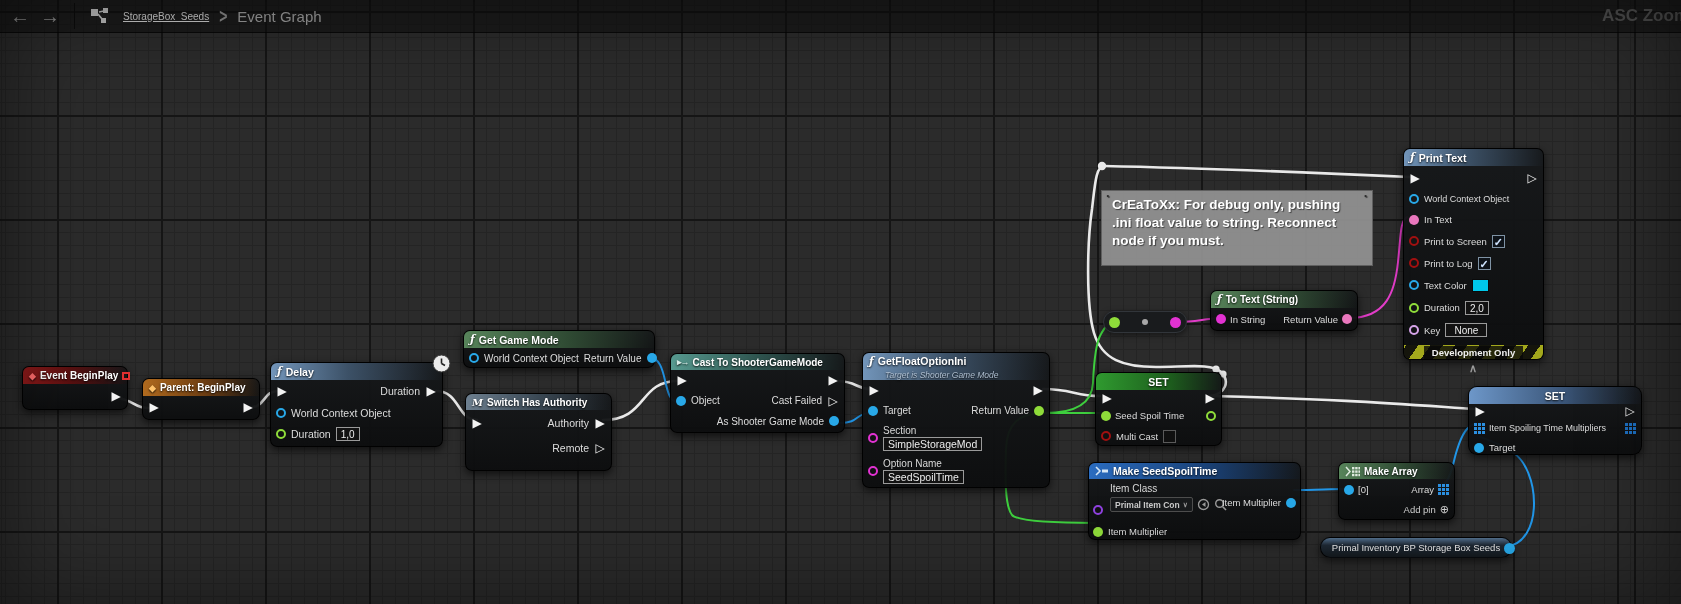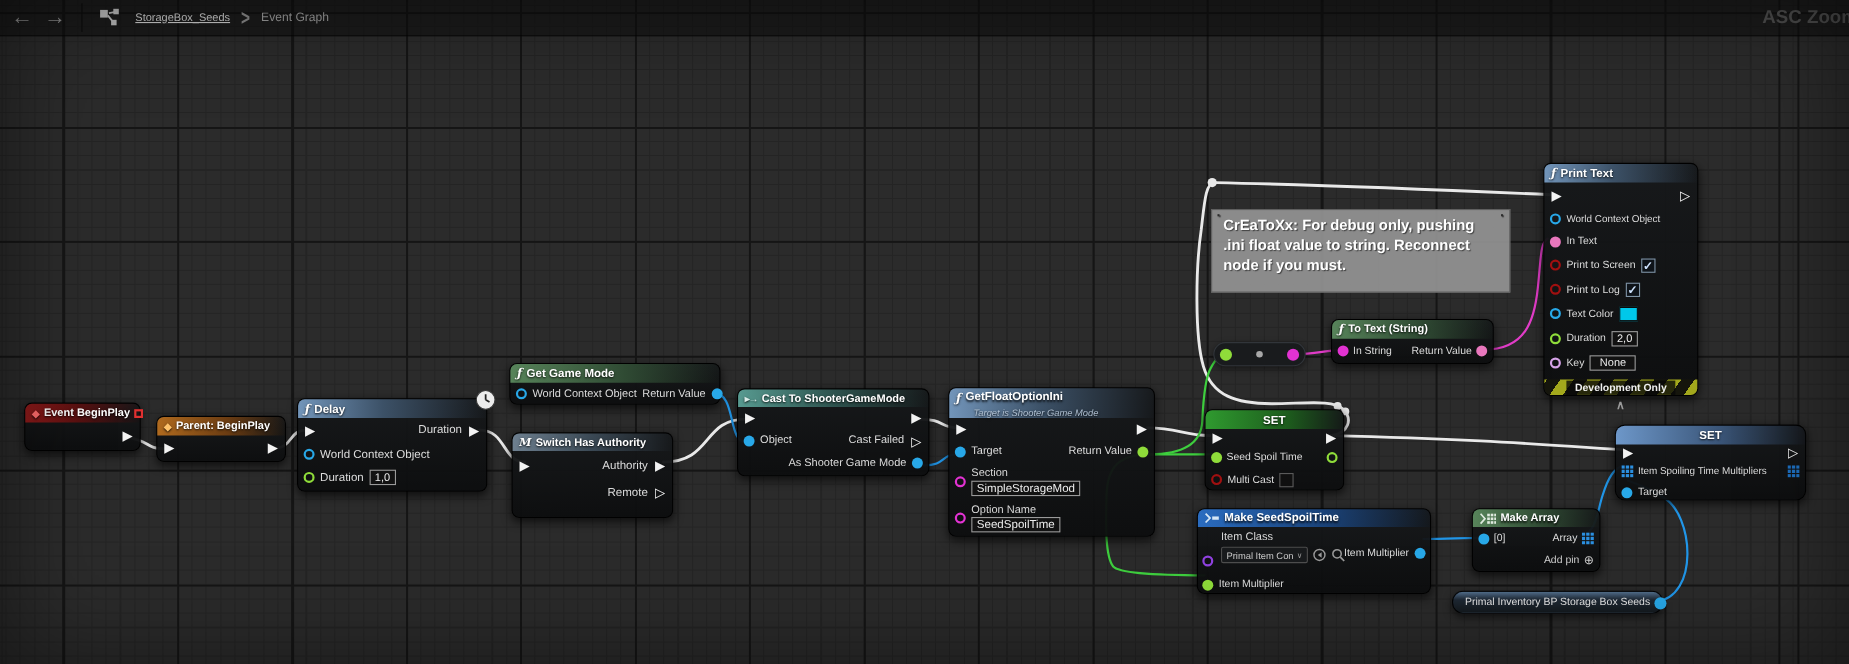--- a/index.html
+++ b/index.html
@@ -18,21 +18,21 @@
   .canvas::after{content:'';position:absolute;inset:0;box-shadow:inset 0 0 90px rgba(0,0,0,.5);pointer-events:none;z-index:6;}
   .wires{position:absolute;left:0;top:0;z-index:1;}
   
   .topbar{position:absolute;left:0;top:0;width:100%;height:33px;z-index:5;
     background:rgba(14,14,14,.55);border-bottom:1px solid rgba(0,0,0,.6);
     display:flex;align-items:center;gap:10px;padding:0 10px;}
   .navarrow{font-size:20px;font-weight:bold;color:#8f8f8f;line-height:1;cursor:default;}
   .topsep{width:1px;height:26px;background:#0c0c0c;margin:0 4px;}
   .crumb-title{font-size:10px;color:#cdcdcd;text-decoration:underline;}
   .crumb-sep{font-size:14px;color:#8a8a8a;font-weight:bold;transform:scaleY(1.4);display:inline-block;}
-  .crumb-sub{font-size:11px;color:#9d9d9d;}
+  .crumb-sub{font-size:15px;color:#9d9d9d;}
   .zoomwm{position:absolute;right:-8px;top:6px;font-size:17px;font-weight:bold;color:#4f4f4f;z-index:5;}
   
   .node{position:absolute;z-index:2;border-radius:7px;border:1px solid rgba(0,0,0,.95);
     background:linear-gradient(rgba(23,25,27,.96),rgba(13,14,15,.97));
     box-shadow:0 3px 9px rgba(0,0,0,.65);color:#ddd;}
   .hdr{display:flex;align-items:center;gap:4px;padding:0 6px;height:17px;
     border-radius:6px 6px 0 0;font-weight:bold;font-size:10.5px;color:#fff;
     text-shadow:0 1px 2px rgba(0,0,0,.9);white-space:nowrap;}
   .hdr-red{background:linear-gradient(90deg,#8e1a1a,#5a1010 45%,rgba(30,8,8,.15));}
   .hdr-orange{background:linear-gradient(90deg,#b06a1e,#6b3c12 55%,rgba(40,24,6,.15));}
@@ -433,21 +433,21 @@
     <div class="hdr hdr-blue" style="height:16px;">
       <svg width="14" height="10">
           <path d="M1,1 L5,5 L1,9" stroke="#d5e6f5" stroke-width="1.6" fill="none"></path>
           <rect x="7" y="3.5" width="6" height="3" fill="#d5e6f5"></rect>
         </svg>
       <span>Make SeedSpoilTime</span>
     </div>
     <div style="position:relative;height:60px;">
       <span class="pin h c-cls" style="position:absolute;left:4px;top:26px;"></span>
       <span class="fldlabel" style="position:absolute;left:21px;top:4px;">Item Class</span>
-      <div style="position:absolute;left:21px;top:18px;display:flex;align-items:center;gap:4px;">
+      <div style="position:absolute;left:21px;top:18px;display:flex;align-items:center;gap:4px;font-weight:bold;">
         <span class="dropdown">
           <span>Primal Item Con</span>
           <span style="font-size:7px;color:#9a9a9a;">∨</span>
         </span>
         <svg width="13" height="13">
             <circle cx="6.5" cy="6.5" r="5" fill="none" stroke="#9a9a9a" stroke-width="1.3"></circle>
             <path d="M8.5,4 L5,6.5 L8.5,9 Z" fill="#9a9a9a"></path>
           </svg>
         <svg width="13" height="13">
             <circle cx="5.5" cy="5.5" r="3.8" fill="none" stroke="#9a9a9a" stroke-width="1.4"></circle>

